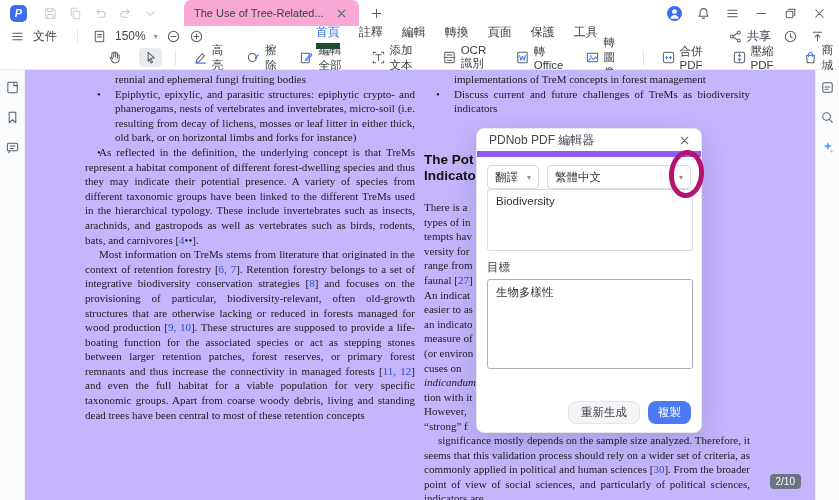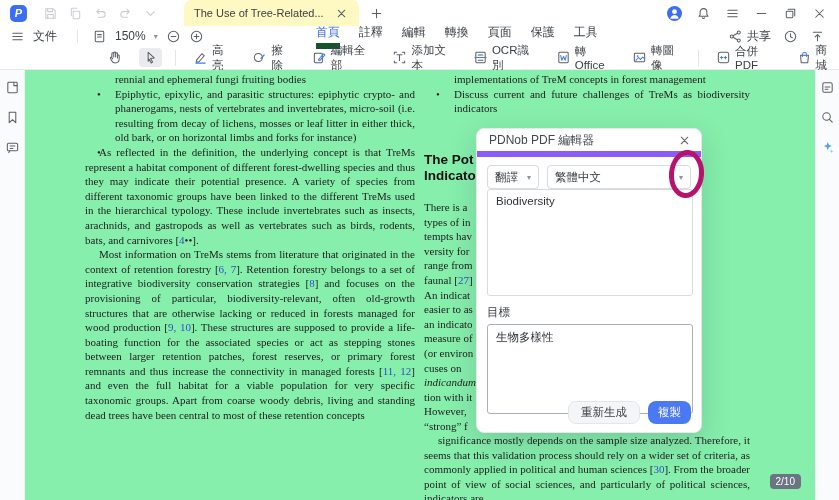--- a/index.html
+++ b/index.html
@@ -5,21 +5,21 @@
   html,body{margin:0;padding:0;background:#fff;}
   .app{position:relative;width:839px;height:500px;background:#fff;overflow:hidden;
        font-family:"Liberation Sans",sans-serif;-webkit-font-smoothing:antialiased;}
   svg{display:block}
   
   .titlebar{position:absolute;left:0;top:0;width:839px;height:26px;background:#fff;display:flex;align-items:center;}
   .logo{width:17px;height:17px;border-radius:5px;background:#3D6DF2;color:#fff;font-size:11px;font-style:italic;
         font-weight:bold;display:flex;align-items:center;justify-content:center;margin-left:10px;}
   .ghosts{display:flex;align-items:center;gap:10px;margin-left:16px;}
   .ghosts svg *{stroke:#c9cdd3;}
-  .tab{height:26px;margin-left:26px;background:#fef9c3;border-radius:7px 7px 0 0;display:flex;align-items:center;
+  .tab{height:26px;margin-left:26px;background:#f9a8d4;border-radius:7px 7px 0 0;display:flex;align-items:center;
        gap:10px;padding:0 10px;font-size:11px;color:#3c4043;}
   .tab .x{color:#70757c;font-size:11px;}
   .newtab{margin-left:10px;color:#5f6368;}
   .winctrls{margin-left:auto;display:flex;align-items:center;gap:14px;padding-right:12px;}
   .avatar{width:15px;height:15px;border-radius:50%;background:#3D6DF2;overflow:hidden;}
   
   .menubar{position:absolute;left:0;top:26px;width:839px;height:20px;display:flex;align-items:center;
            font-size:12px;color:#3c4149;padding-left:10px;box-sizing:border-box;}
   .mb-left{display:flex;align-items:center;gap:8px;}
   .mb-left .filelbl{margin-right:6px;text-align:center;}
@@ -35,21 +35,21 @@
   .toolbar{position:absolute;left:0;top:46px;width:839px;height:24px;display:flex;align-items:center;gap:13px;
            font-size:11.5px;color:#3b4046;border-bottom:1px solid #e7e9ec;padding-left:103px;box-sizing:border-box;}
   .tool{display:flex;align-items:center;gap:4px;padding:2px 4px;border-radius:4px;}
   .tool.active{background:#e9ebee;}
   .tsep{width:1px;height:16px;background:#e3e5e8;}
   
   .rail{position:absolute;top:70px;bottom:0;display:flex;flex-direction:column;align-items:center;gap:15px;
         padding-top:10px;background:#fafbfc;box-sizing:border-box;}
   .rail.left{left:0;width:25px;border-right:1px solid #f0f1f3;}
   .rail.right{right:0;width:24px;border-left:1px solid #f0f1f3;}
-  .canvas{position:absolute;left:25px;right:24px;top:70px;bottom:0;background:#86efac;overflow:hidden;}
+  .canvas{position:absolute;left:25px;right:24px;top:70px;bottom:0;background:#c4b5fd;overflow:hidden;}
   
   .doccol{position:absolute;font-family:"Liberation Serif",serif;font-size:11px;line-height:14.6px;color:#1c1c1c;}
   #left-col{left:60px;top:2px;width:330px;}
   #right-col{left:399px;top:2px;width:326px;}
   .dline{position:relative;}
   .cont{padding-left:30px;}
   .bullet{padding-left:30px;text-align:justify;}
   .bmark{position:absolute;left:12px;top:0;}
   .para{text-indent:14px;text-align:justify;}
   .seg-r{color:#2d50c8;}
@@ -65,21 +65,21 @@
   .dlg-title{height:22px;line-height:22px;padding:0 12px;font-size:12px;color:#41464d;border-bottom:6px solid #8b5cf6;}
   .dlg-close{position:absolute;right:9px;top:4px;color:#8f949b;}
   .dlg-row{display:flex;gap:8px;padding:8px 10px 0;}
   .sel{height:24px;border:1px solid #d7dade;border-radius:4px;display:flex;align-items:center;
        justify-content:space-between;padding:0 7px;font-size:11.5px;color:#33373d;background:#fff;box-sizing:border-box;}
   .sel.mode{width:52px;}
   .sel.lang{flex:1;}
   .dlg-label{font-size:11.5px;color:#3a3f45;padding:9px 10px 4px;}
   .dlg-ta{margin:0 10px;border:1px solid #d8dbdf;border-radius:3px;font-size:11.5px;padding:5px 8px;color:#2f3338;
           background:#fff;box-sizing:border-box;width:206px;overflow:hidden;}
-  .dlg-ta.src{height:107px;}
+  .dlg-ta.src{height:62px;}
   .dlg-ta.tgt{height:90px;border-color:#aab0b8;}
   .dlg-btns{position:absolute;right:10px;bottom:8px;display:flex;gap:8px;}
   .btn{height:23px;display:flex;align-items:center;border-radius:8px;font-size:11.5px;padding:0 12px;box-sizing:border-box;}
   .btn.secondary{background:#f4f5f7;border:1px solid #e3e5e9;color:#3a3f45;}
   .btn.primary{background:#4b79f4;color:#fff;padding:0 10px;}
   .annot{position:absolute;left:192px;top:21px;width:25px;height:38px;border:5px solid #b5136e;border-radius:50%;
          transform:rotate(5deg);z-index:12;}
   
   .page-badge{position:absolute;right:38px;bottom:11px;background:#6b7483;color:#fff;font-size:10px;
               border-radius:4px;padding:2px 6px;z-index:6;}
@@ -318,20 +318,29 @@
       </span>
       <span class="tsep"></span>
       <span class="tool">
         <span>
           <svg width="15" height="15" viewBox="0 0 16 16" fill="none" stroke="#5a6067" stroke-width="1.1" stroke-linecap="round" stroke-linejoin="round">
             <rect x="2.5" y="2.5" width="11" height="11" rx="2"></rect>
             <path d="M4.8 8h2.4M6 6.8v2.4M8.8 8h2.4M10 6.8v2.4" stroke="#3f7bf5"></path>
           </svg>
         </span>
         <span>合併PDF</span>
+      </span>
+      <span class="tool">
+        <span>
+          <svg width="15" height="15" viewBox="0 0 16 16" fill="none" stroke="#5a6067" stroke-width="1.1" stroke-linecap="round" stroke-linejoin="round">
+            <rect x="2.5" y="2.5" width="11" height="11" rx="2"></rect>
+            <path d="M8 4v3M8 7L6.6 5.6M8 7l1.4-1.4M8 12V9m0 0l-1.4 1.4M8 9l1.4 1.4" stroke="#3f7bf5"></path>
+          </svg>
+        </span>
+        <span>壓縮PDF</span>
       </span>
       <span class="tool">
         <span>
           <svg width="15" height="15" viewBox="0 0 16 16" fill="none" stroke="#5a6067" stroke-width="1.1" stroke-linecap="round" stroke-linejoin="round">
             <path d="M3.8 5.5h8.4l-.7 8H4.5z"></path>
             <path d="M5.9 7V4.8a2.1 2.1 0 014.2 0V7" stroke="#3f7bf5"></path>
           </svg>
         </span>
         <span>商城</span>
       </span>

